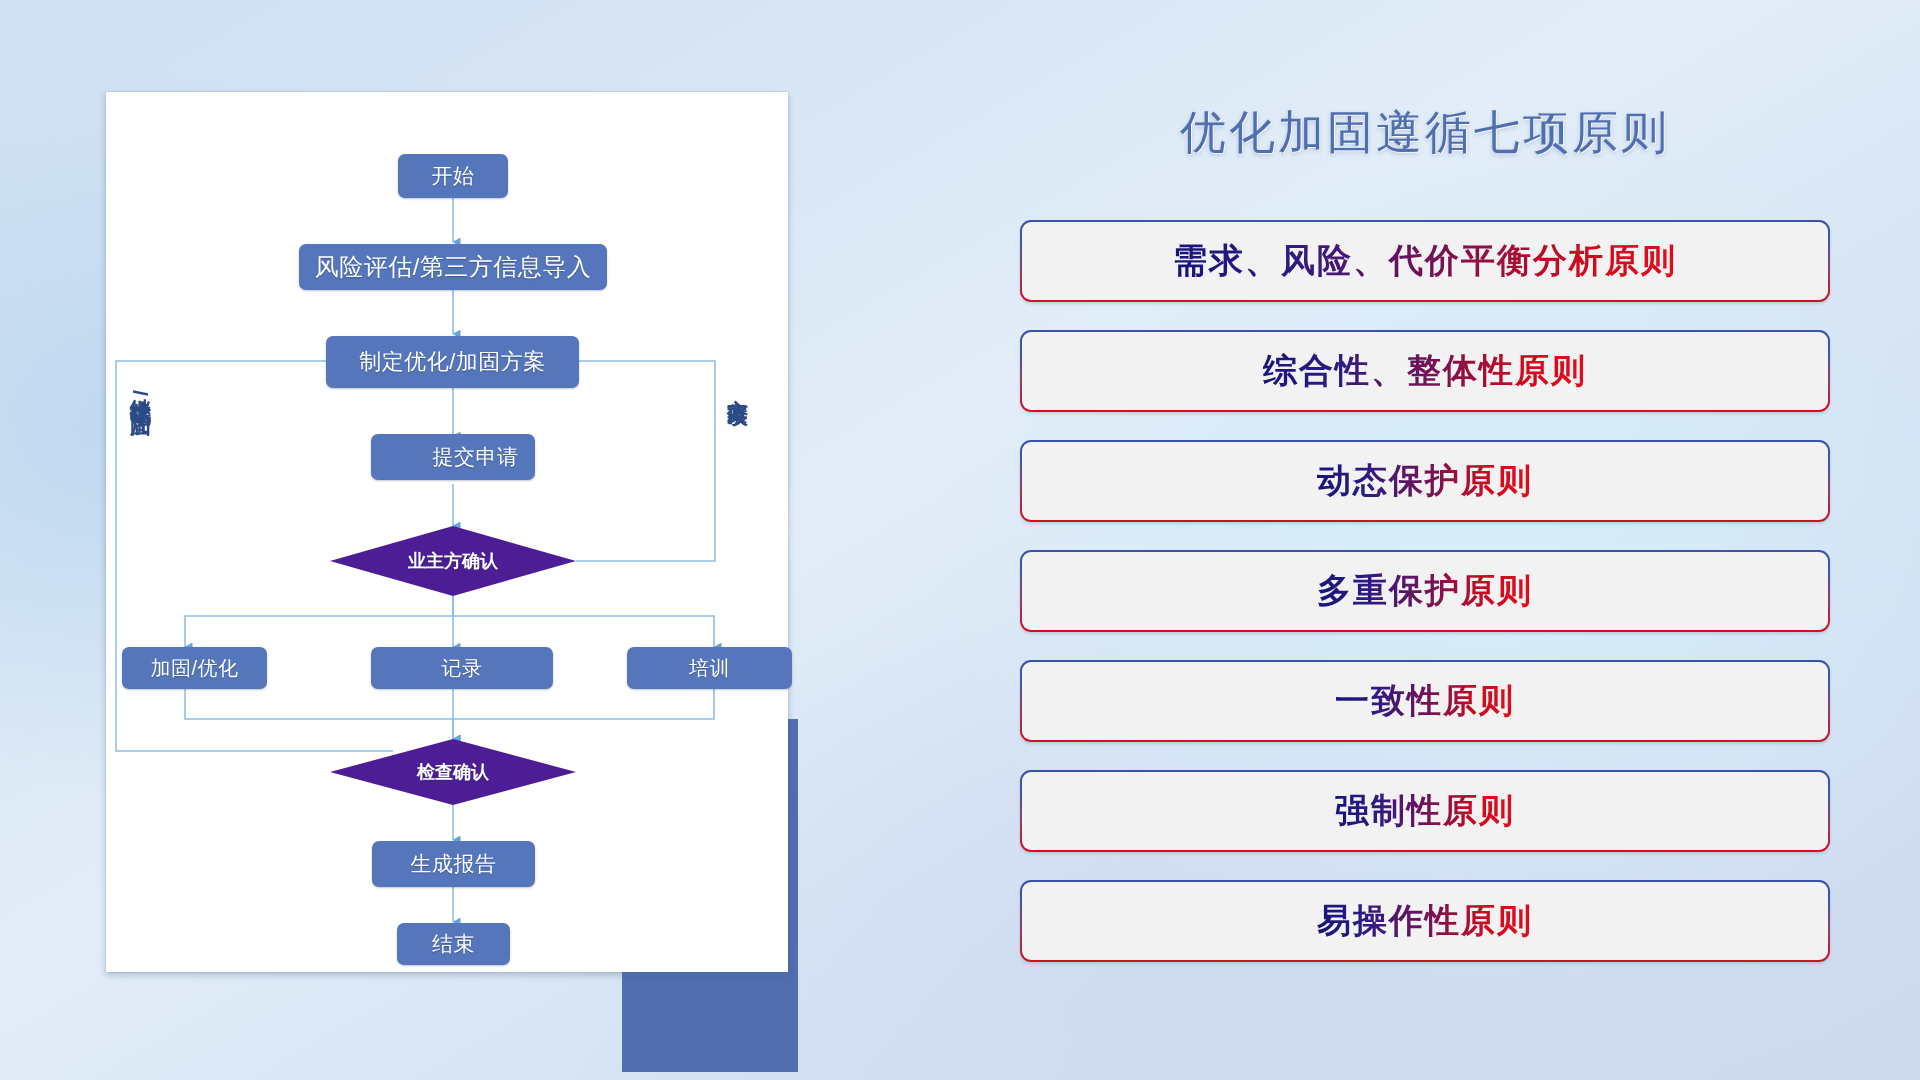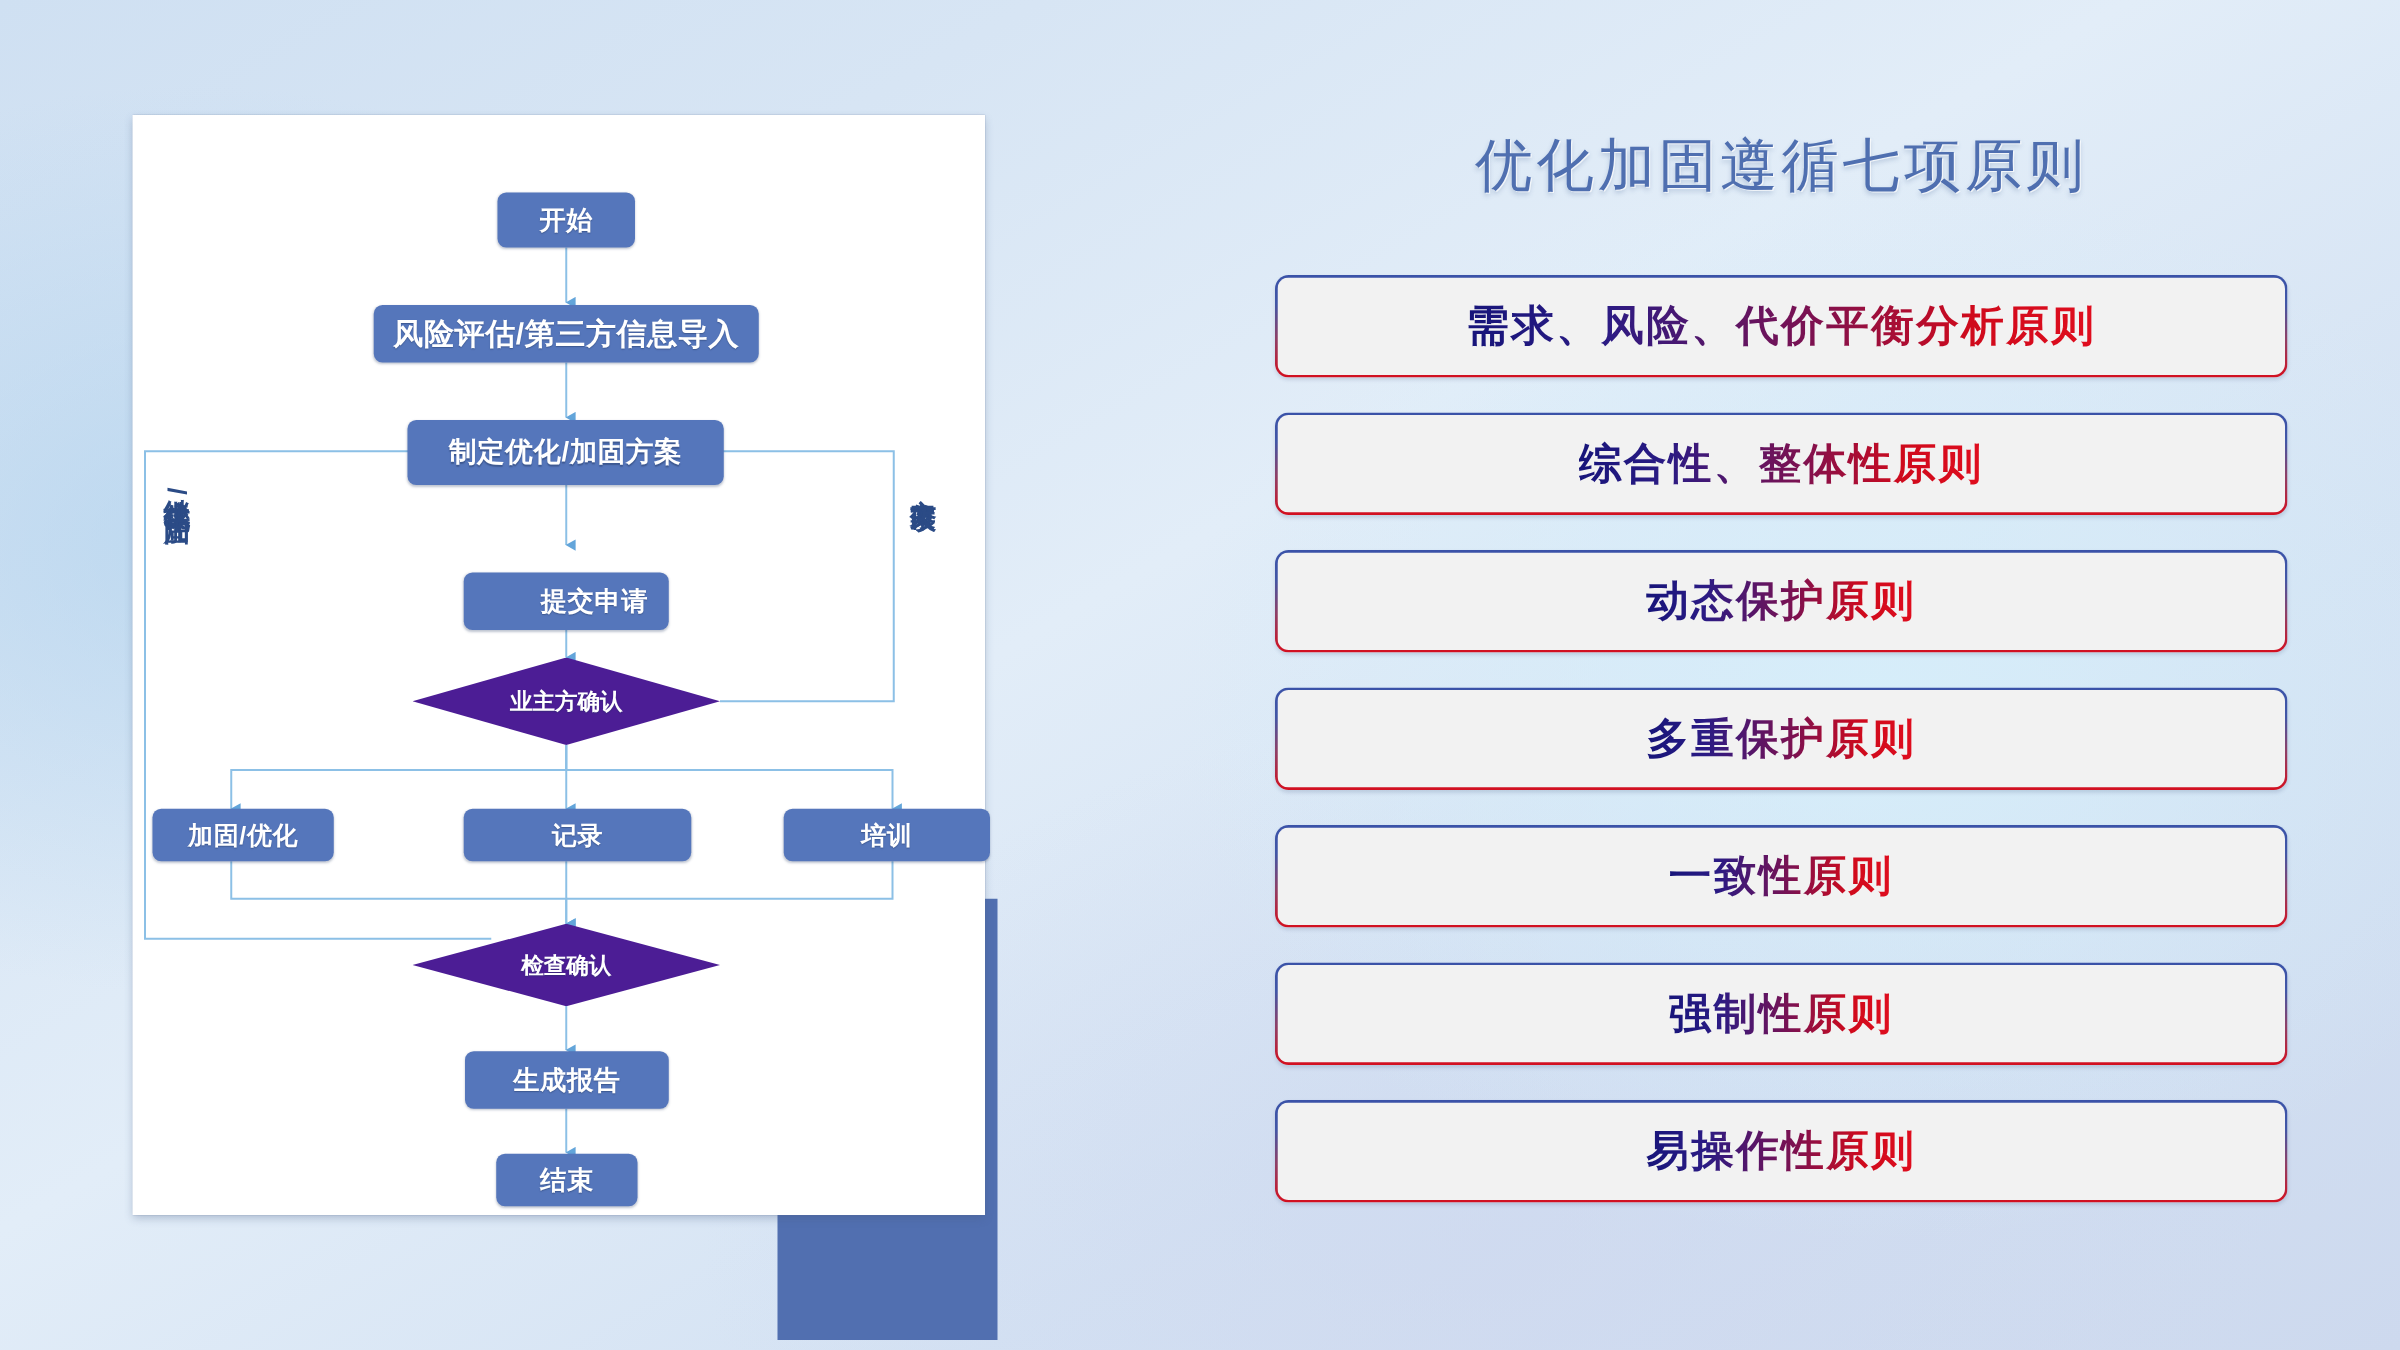--- a/index.html
+++ b/index.html
@@ -41,21 +41,21 @@
   }
 
   .flow-svg { position:absolute; left:0; top:0; width:682px; height:880px; }
 
   .node {
     position: absolute;
     display: flex; align-items: center; justify-content: center;
     background: #5576bb;
     color: #ffffff;
     border-radius: 7px;
-    font-weight: bold;
+    font-weight: normal;
     letter-spacing: .5px;
     text-shadow: 0 1px 1px rgba(30,50,90,.45);
     box-shadow: 0 1px 2px rgba(40,60,100,.30);
     white-space: nowrap;
   }
   .diamond {
     position: absolute;
     display: flex; align-items: center; justify-content: center;
     color: #ffffff; font-weight: bold;
     text-shadow: 0 1px 1px rgba(30,50,90,.45);
@@ -172,21 +172,21 @@
     </div>
 
     <div class="node" style="left:193px; top:152px; width:308px; height:46px; font-size:24px;">
       <span>风险评估/第三方信息导入</span>
     </div>
 
     <div class="node" style="left:220px; top:244px; width:253px; height:52px; font-size:22px;">
       <span>制定优化/加固方案</span>
     </div>
 
-    <div class="node" style="left:265px; top:366px; width:164px; height:46px; font-size:21px;padding-left:45px;">
+    <div class="node" style="left:265px; top:342px; width:164px; height:46px; font-size:21px;padding-left:45px;">
       <span>提交申请</span>
     </div>
 
     <div class="diamond" style="left:224px; top:434px; width:246px; height:70px; font-size:18px;">
       <span>业主方确认</span>
     </div>
 
     <div class="node" style="left:16px; top:555px; width:145px; height:42px; font-size:20px;">
       <span>加固/优化</span>
     </div>

